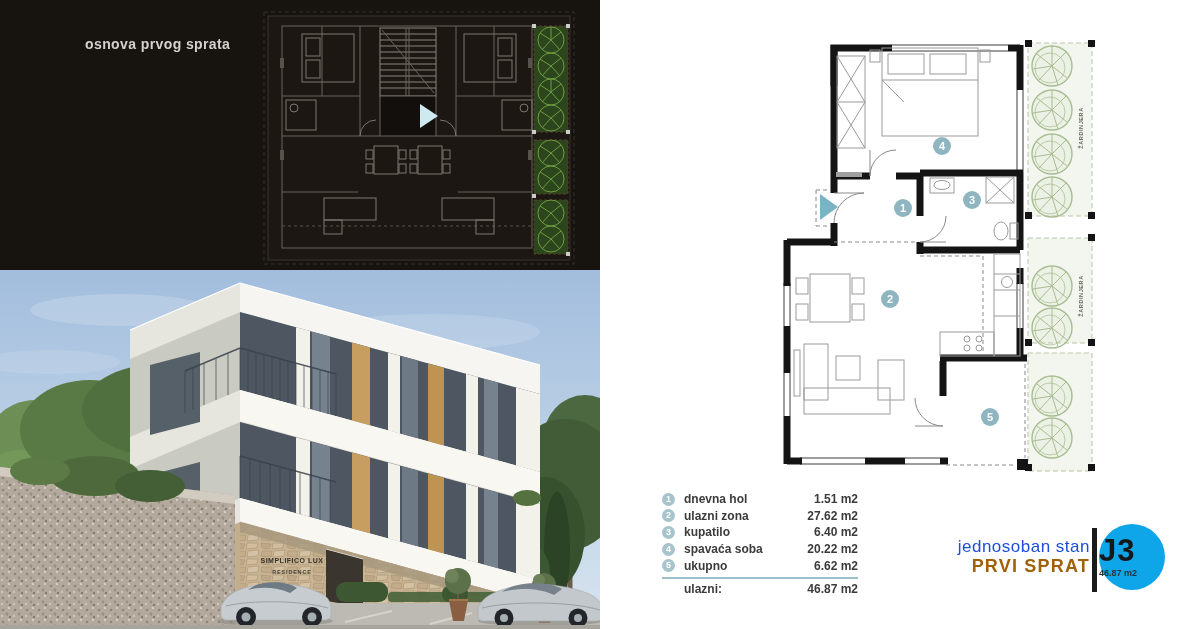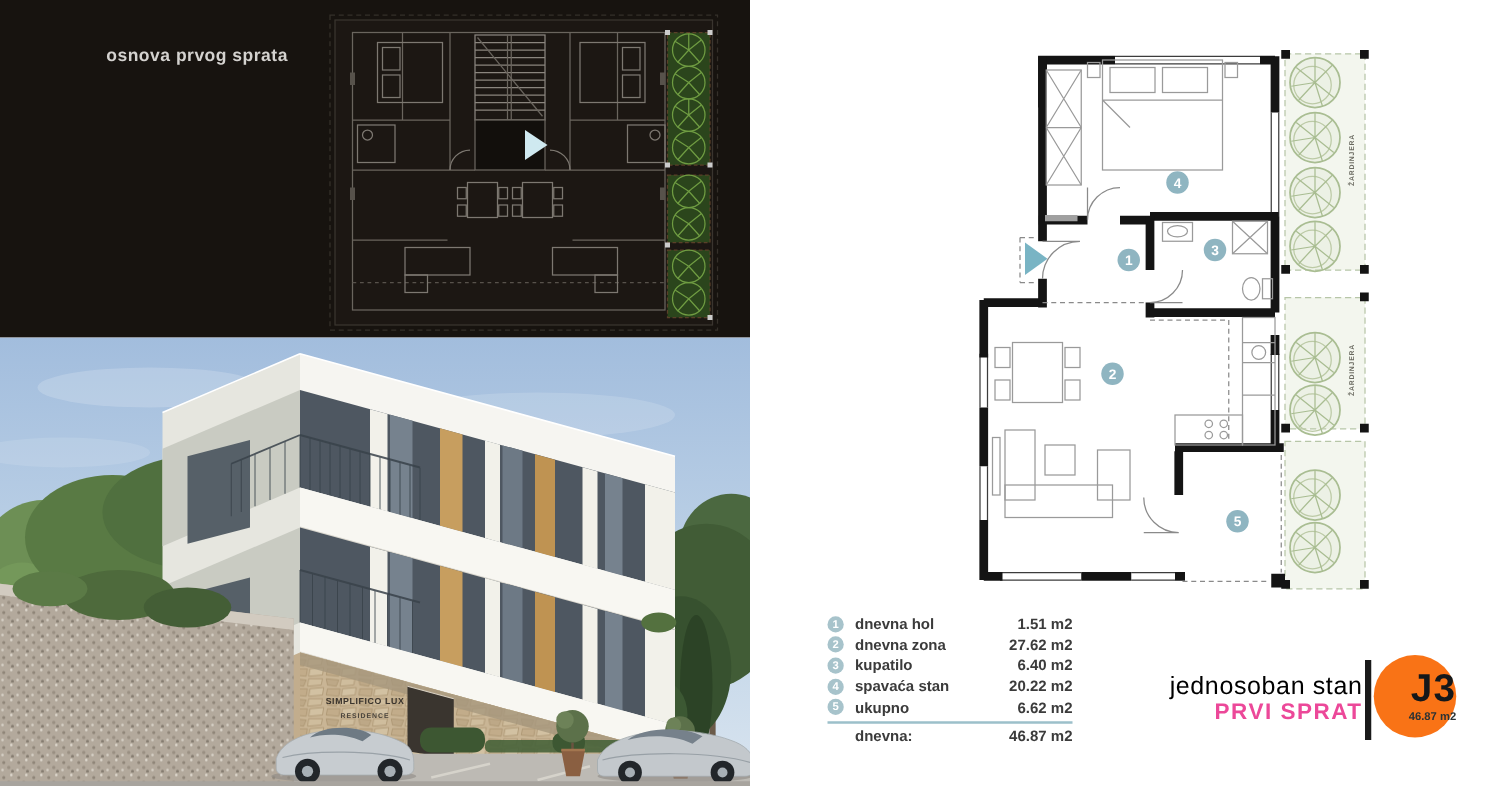--- a/index.html
+++ b/index.html
@@ -16,25 +16,25 @@
   .legend{position:absolute;left:62px;top:491px;width:196px;font-size:12px;font-weight:bold;color:#3b3b3b;}
   .legend-row{display:flex;align-items:center;height:16.6px;}
   .legend-num{width:13px;height:13px;border-radius:50%;background:#a7c3cb;color:#fff;
               font-size:9px;line-height:13px;text-align:center;margin-right:9px;flex:none;}
   .legend-label{flex:1;white-space:nowrap;}
   .legend-val{text-align:right;white-space:nowrap;}
   .legend-divider{border:none;border-top:2px solid #9cc0ca;margin:3px 0 2px 0;}
   .legend-total{display:flex;height:16px;align-items:center;}
   .legend-total .legend-label{margin-left:22px;}
   .title-block{position:absolute;right:110px;top:538px;text-align:right;line-height:1.1;}
-  .tb-sub{font-size:20px;color:#000000;letter-spacing:.5px;}
-  .tb-main{font-size:18px;font-weight:bold;color:#ec4899;letter-spacing:1.2px;}
+  .tb-sub{font-size:17px;color:#1d4ed8;letter-spacing:.5px;}
+  .tb-main{font-size:18px;font-weight:bold;color:#a16207;letter-spacing:1.2px;}
   .tb-bar{position:absolute;left:492px;top:528px;width:5px;height:64px;background:#1a1a1a;}
   .tb-circle{position:absolute;left:499px;top:524px;width:66px;height:66px;border-radius:50%;
-             background:#f97316;text-align:right;}
+             background:#0ea5e9;text-align:left;}
   .tb-code{font-size:31px;font-weight:bold;color:#15181a;line-height:1;margin-top:11px;letter-spacing:1px;}
   .tb-area{font-size:9px;font-weight:bold;color:#2c3234;margin-top:2px;}
   svg text{font-family:"Liberation Sans",sans-serif;}
 </style>
 </head>
 <body>
 
 <div class="page">
 
   <div class="left-col">
@@ -465,41 +465,41 @@
     </svg>
 
     <div class="legend">
       <div class="legend-row">
         <span class="legend-num">1</span>
         <span class="legend-label">dnevna hol</span>
         <span class="legend-val">1.51 m2</span>
       </div>
       <div class="legend-row">
         <span class="legend-num">2</span>
-        <span class="legend-label">dnevna zona</span>
+        <span class="legend-label">ulazni zona</span>
         <span class="legend-val">27.62 m2</span>
       </div>
       <div class="legend-row">
         <span class="legend-num">3</span>
         <span class="legend-label">kupatilo</span>
         <span class="legend-val">6.40 m2</span>
       </div>
       <div class="legend-row">
         <span class="legend-num">4</span>
-        <span class="legend-label">spavaća stan</span>
+        <span class="legend-label">spavaća soba</span>
         <span class="legend-val">20.22 m2</span>
       </div>
       <div class="legend-row">
         <span class="legend-num">5</span>
         <span class="legend-label">ukupno</span>
         <span class="legend-val">6.62 m2</span>
       </div>
       <hr class="legend-divider">
       <div class="legend-total">
-        <span class="legend-label">dnevna:</span>
+        <span class="legend-label">ulazni:</span>
         <span class="legend-val">46.87 m2</span>
       </div>
     </div>
 
     <div class="title-block">
       <div class="tb-sub">jednosoban stan</div>
       <div class="tb-main">PRVI SPRAT</div>
     </div>
     <div class="tb-bar"></div>
     <div class="tb-circle">

